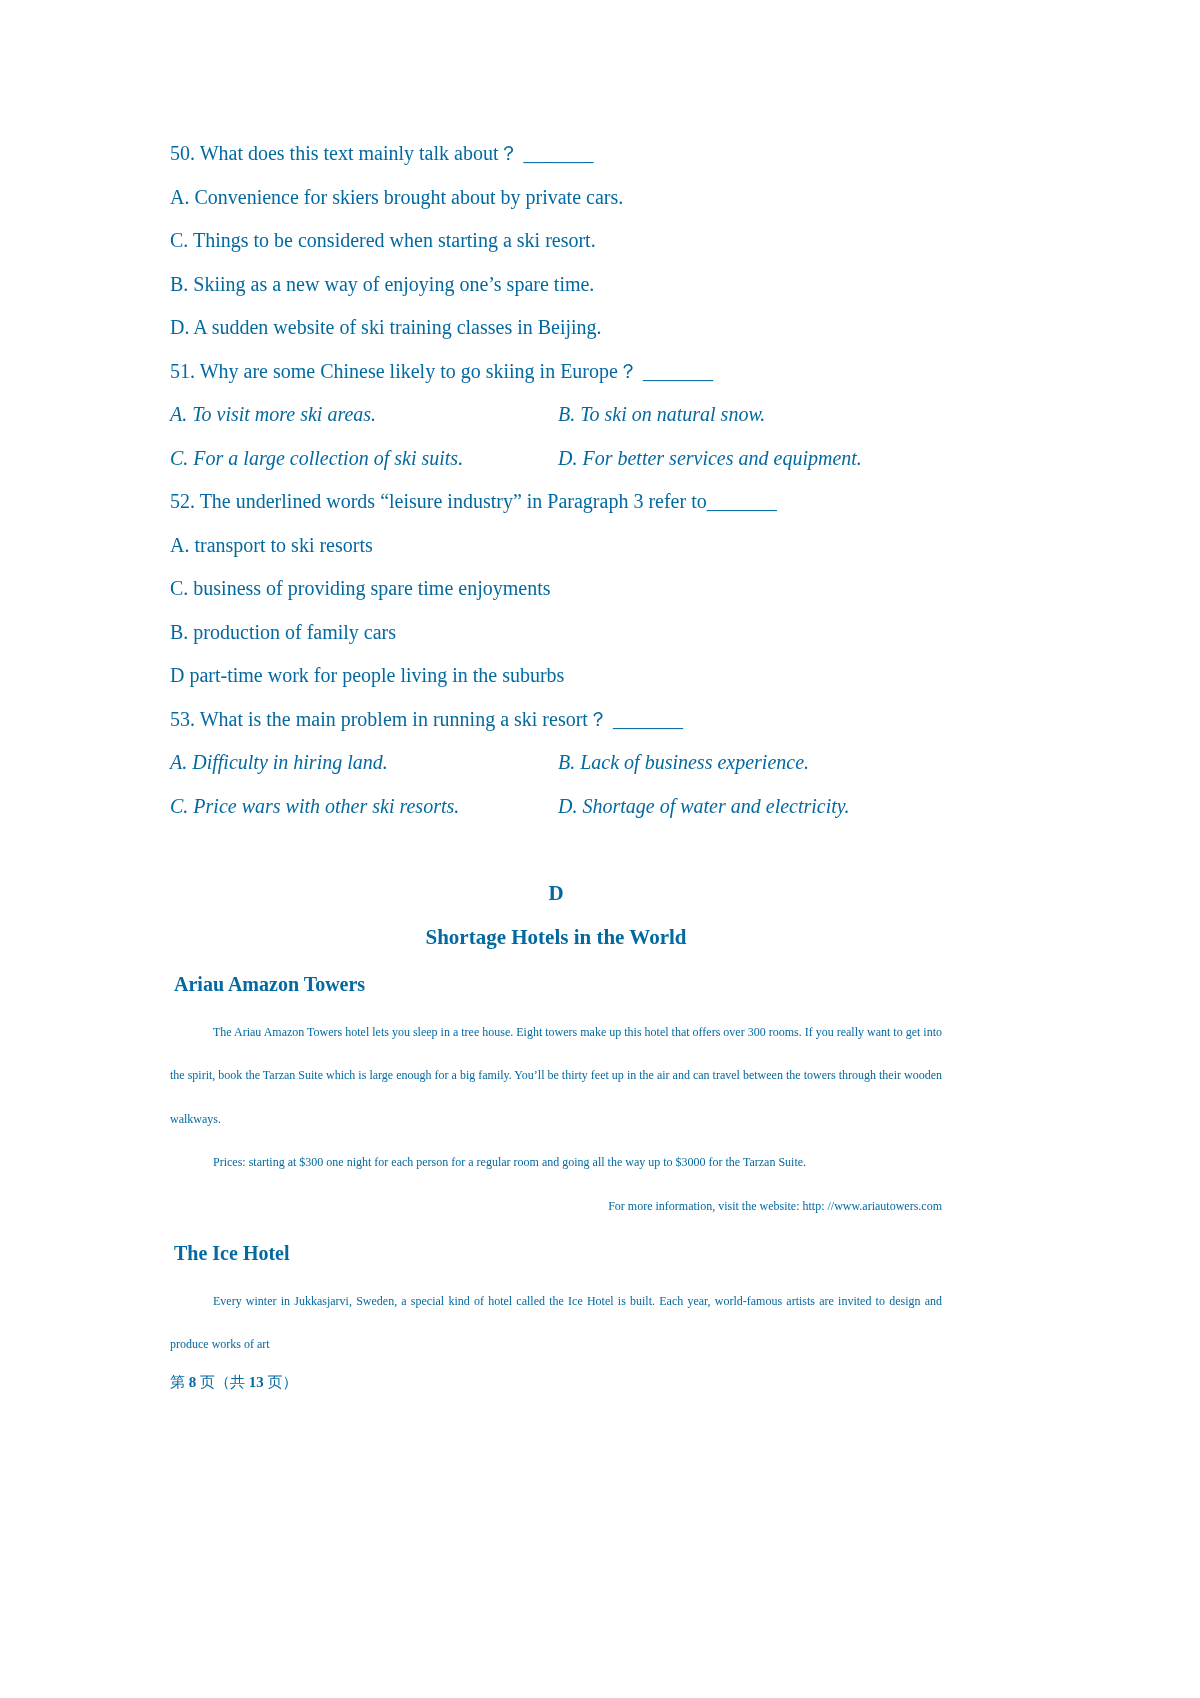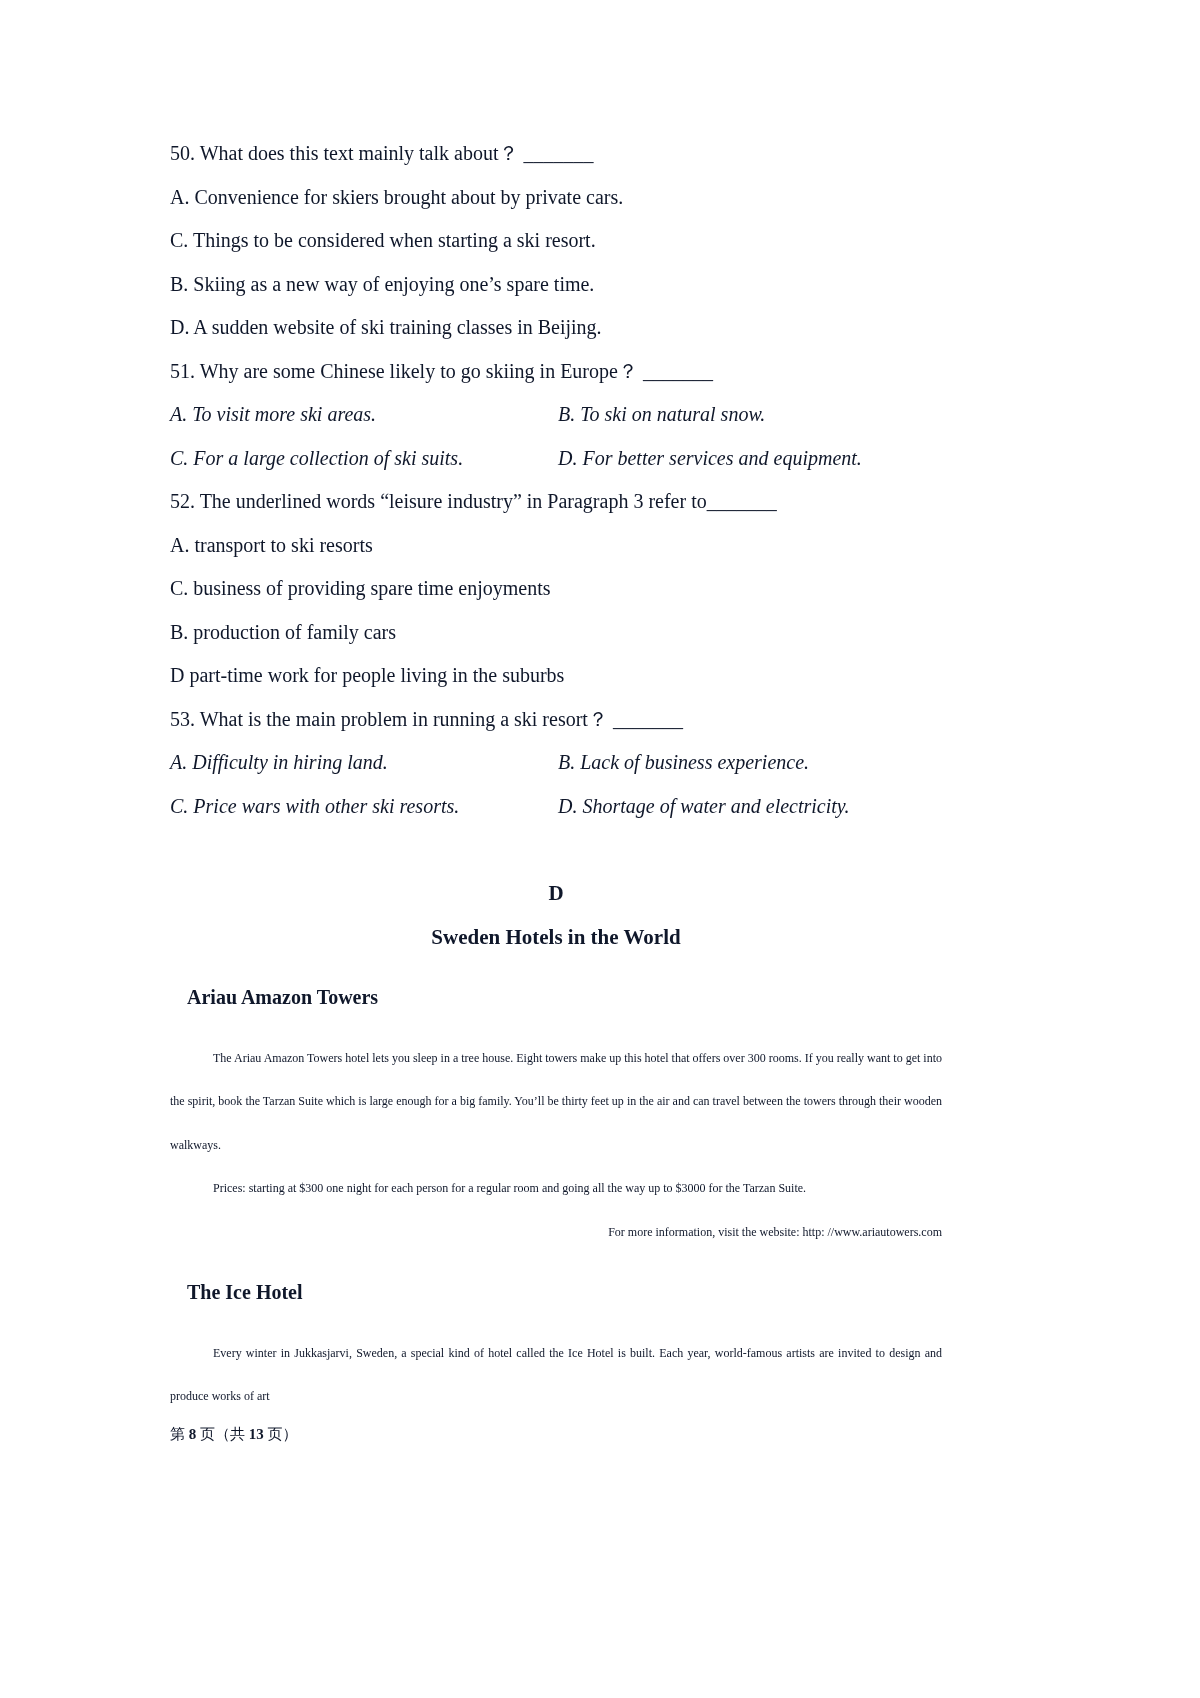--- a/index.html
+++ b/index.html
@@ -5,21 +5,21 @@
   html, body {
     margin: 0;
     padding: 0;
     background: #ffffff;
   }
   .page {
     position: relative;
     width: 1200px;
     height: 1698px;
     background: #ffffff;
-    color: #0f172a;
+    color: #0369a1;
     font-family: "Liberation Serif", "DejaVu Serif", serif;
     overflow: hidden;
   }
   .content {
     position: absolute;
     top: 132px;
     left: 170px;
     width: 772px;
   }
   .line {
@@ -48,21 +48,21 @@
     line-height: 43.5px;
     margin: 0;
   }
   .section-gap {
     margin-top: 44px;
   }
   .subhead {
     font-size: 20px;
     font-weight: bold;
     line-height: 43.5px;
-    margin: 17px;
+    margin: 4px;
   }
   .para {
     font-size: 12px;
     line-height: 43.5px;
     margin: 0;
     text-align: justify;
     text-indent: 43px;
   }
   .para.no-justify {
     text-align: right;
@@ -108,21 +108,21 @@
       <div class="line pair">
         <span class="pair-left">A. Difficulty in hiring land.</span><span class="pair-right">B. Lack of business experience.</span>
       </div>
       <div class="line pair">
         <span class="pair-left">C. Price wars with other ski resorts.</span><span class="pair-right">D. Shortage of water and electricity.</span>
       </div>
     </section>
 
     <section>
       <h2 class="center-bold section-gap">D</h2>
-      <h2 class="center-bold">Sweden Hotels in the World</h2>
+      <h2 class="center-bold">Shortage Hotels in the World</h2>
 
       <h3 class="subhead">Ariau Amazon Towers</h3>
       <p class="para">The Ariau Amazon Towers hotel lets you sleep in a tree house. Eight towers make up this hotel that offers over 300 rooms. If you really want to get into the spirit, book the Tarzan Suite which is large enough for a big family. You’ll be thirty feet up in the air and can travel between the towers through their wooden walkways.</p>
       <p class="para">Prices: starting at $300 one night for each person for a regular room and going all the way up to $3000 for the Tarzan Suite.</p>
       <p class="para no-justify">For more information, visit the website: http: //www.ariautowers.com</p>
 
       <h3 class="subhead">The Ice Hotel</h3>
       <p class="para">Every winter in Jukkasjarvi, Sweden, a special kind of hotel called the Ice Hotel is built. Each year, world-famous artists are invited to design and produce works of art</p>
     </section>
 

